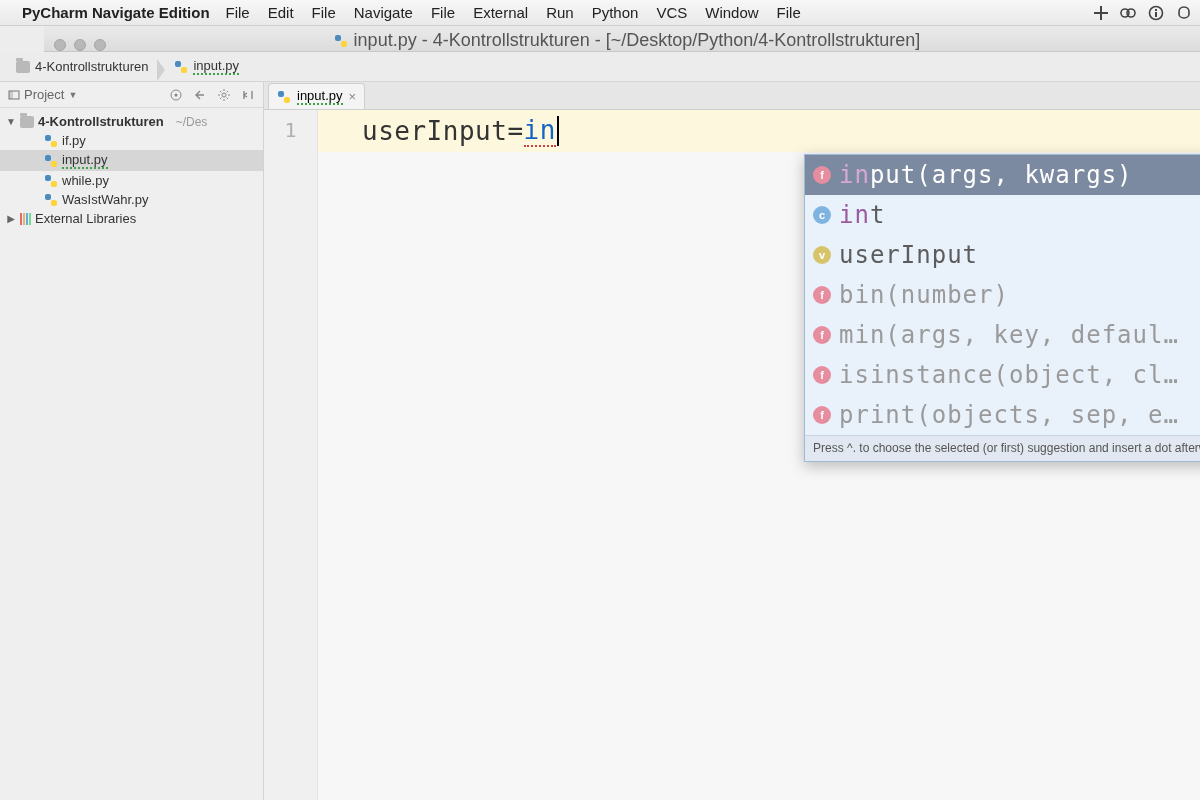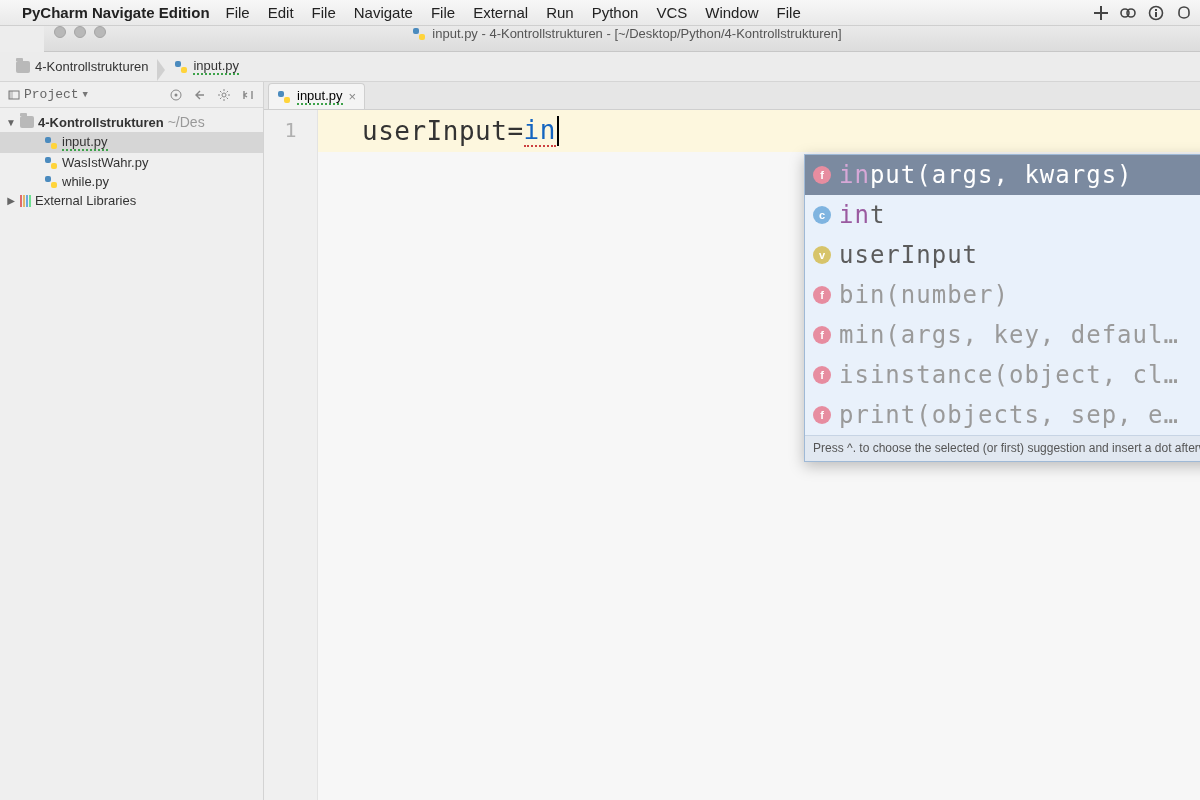--- a/index.html
+++ b/index.html
@@ -6,45 +6,45 @@
   html, body { width: 1200px; height: 800px; overflow: hidden; font-family: -apple-system, "Helvetica Neue", Arial, sans-serif; background: #ededed; }
   
   .mac-menubar { height: 26px; background: linear-gradient(#f7f7f7,#e9e9e9); display: flex; align-items: center; padding: 0 8px; font-size: 15px; color: #222; border-bottom: 1px solid #cfcfcf; }
   .mac-menubar .apple { font-size: 16px; margin-right: 14px; }
   .mac-menubar .appname { font-weight: 700; margin-right: 16px; }
   .mac-menubar .mitem { margin-right: 18px; cursor: default; }
   .mac-menubar .spacer { flex: 1; }
   .mac-menubar .tray { display: flex; gap: 12px; align-items: center; }
   .mac-menubar .tray svg { display: block; }
   
-  .win-titlebar { height: 26px; background: linear-gradient(#eaeaea,#dcdcdc); display: flex; align-items: flex-start; padding: 0 10px; border-bottom: 1px solid #c7c7c7; font-size: 13px; color: #555; margin-left: 44px; }
+  .win-titlebar { height: 26px; background: linear-gradient(#eaeaea,#dcdcdc); display: flex; align-items: flex-end; padding: 0 10px; border-bottom: 1px solid #c7c7c7; font-size: 18px; color: #555; margin-left: 44px; }
   .traffic { display: flex; gap: 8px; margin-right: 18px; }
   .traffic .dot { width: 12px; height: 12px; border-radius: 50%; background: #b8b8b8; border: 1px solid #a5a5a5; }
   .win-titlebar .title { flex: 1; text-align: center; display: flex; justify-content: center; align-items: center; gap: 6px; }
   
   .crumb-bar { height: 30px; background: #ececec; display: flex; align-items: center; padding: 0 10px; border-bottom: 1px solid #d5d5d5; font-size: 13px; color: #333; }
   .crumb { display: flex; align-items: center; gap: 5px; padding: 2px 10px 2px 6px; position: relative; }
   .crumb::after { content: ""; position: absolute; right: -7px; top: 2px; width: 0; height: 0; border-top: 11px solid transparent; border-bottom: 11px solid transparent; border-left: 8px solid #d0d0d0; }
   .crumb:last-child::after { display: none; }
   .foldicn { width: 14px; height: 12px; background: #b9b9b9; border-radius: 2px; position: relative; }
   .foldicn::before { content: ""; position: absolute; top: -3px; left: 0; width: 7px; height: 3px; background: #b9b9b9; border-radius: 1px 1px 0 0; }
   .pyicn { width: 14px; height: 14px; display: inline-block; }
   .pyicn svg { display:block; }
   
   .split { display: flex; height: calc(800px - 26px - 26px - 30px); }
   .sidebar { width: 264px; background: #efefef; border-right: 1px solid #d3d3d3; display: flex; flex-direction: column; font-size: 13px; color: #333; }
   .side-toolbar { height: 26px; display: flex; align-items: center; gap: 10px; padding: 0 8px; border-bottom: 1px solid #d9d9d9; color: #666; }
-  .side-toolbar .lbl { display: flex; align-items: center; gap: 4px; font-family: Liberation Mono, monospace; }
+  .side-toolbar .lbl { display: flex; align-items: center; gap: 4px; }
   .side-toolbar .sep { flex: 1; }
   .side-toolbar .tb { width: 14px; height: 14px; display: inline-flex; align-items: center; justify-content: center; }
   .tree { padding: 4px 0; }
   .node { display: flex; align-items: center; gap: 4px; padding: 2px 4px 2px 6px; white-space: nowrap; cursor: default; }
   .node .arrow { width: 10px; text-align: center; color: #666; font-size: 10px; }
   .node .name { }
-  .node .suffix { color: #999; margin-left: 0; font-size: 14px; }
+  .node .suffix { color: #999; margin-left: 8px; font-size: 12px; }
   .node.sel { background: #d6d6d6; }
   .node.d2 { padding-left: 44px; }
   .libsicn { display:inline-flex; gap:1px; }
   .libsicn span { width:2px; height:12px; display:inline-block; }
   
   .editor-area { flex: 1; display: flex; flex-direction: column; background: #f4f4f4; }
   .tabstrip { height: 28px; background: #e6e6e6; display: flex; align-items: flex-end; border-bottom: 1px solid #cfcfcf; }
   .etab { height: 26px; background: #f4f4f4; border: 1px solid #cfcfcf; border-bottom: none; border-radius: 4px 4px 0 0; display: flex; align-items: center; gap: 6px; padding: 0 8px; font-size: 13px; margin-left: 4px; }
   .etab .close { color: #888; font-size: 13px; cursor: pointer; }
   .code { flex: 1; position: relative; background: #f7f7f7; font-family: "Menlo","Consolas",monospace; }
@@ -180,46 +180,55 @@
           </svg>
         </span>
     </div>
     <div class="tree">
       <div class="node">
         <span class="arrow">▼</span>
         <span class="foldicn"></span>
         <span class="name" style="font-weight:600">4-Kontrollstrukturen</span>
         <span class="suffix">~/Des</span>
       </div>
+      <div class="node d2">
+        <span class="pyicn">
+            <svg width="14" height="14" viewBox="0 0 14 14">
+              <rect x="1" y="1" width="6" height="6" rx="2" fill="#4b8bbe"></rect>
+              <rect x="7" y="7" width="6" height="6" rx="2" fill="#ffd43b"></rect>
+            </svg>
+          </span>
+        <span>if.py</span>
+      </div>
       <div class="node d2 sel">
         <span class="pyicn">
             <svg width="14" height="14" viewBox="0 0 14 14">
               <rect x="1" y="1" width="6" height="6" rx="2" fill="#4b8bbe"></rect>
               <rect x="7" y="7" width="6" height="6" rx="2" fill="#ffd43b"></rect>
             </svg>
           </span>
         <span class="typo">input.py</span>
       </div>
       <div class="node d2">
         <span class="pyicn">
             <svg width="14" height="14" viewBox="0 0 14 14">
               <rect x="1" y="1" width="6" height="6" rx="2" fill="#4b8bbe"></rect>
               <rect x="7" y="7" width="6" height="6" rx="2" fill="#ffd43b"></rect>
             </svg>
           </span>
+        <span>while.py</span>
+      </div>
+      <div class="node d2">
+        <span class="pyicn">
+            <svg width="14" height="14" viewBox="0 0 14 14">
+              <rect x="1" y="1" width="6" height="6" rx="2" fill="#4b8bbe"></rect>
+              <rect x="7" y="7" width="6" height="6" rx="2" fill="#ffd43b"></rect>
+            </svg>
+          </span>
         <span>WasIstWahr.py</span>
-      </div>
-      <div class="node d2">
-        <span class="pyicn">
-            <svg width="14" height="14" viewBox="0 0 14 14">
-              <rect x="1" y="1" width="6" height="6" rx="2" fill="#4b8bbe"></rect>
-              <rect x="7" y="7" width="6" height="6" rx="2" fill="#ffd43b"></rect>
-            </svg>
-          </span>
-        <span>while.py</span>
       </div>
       <div class="node">
         <span class="arrow">▶</span>
         <span class="libsicn">
           <span style="background:#e06c6c"></span>
             <span style="background:#e0b86c"></span>
             <span style="background:#6ca8e0"></span>
             <span style="background:#6ce08f"></span>
         </span>
         <span>External Libraries</span>

